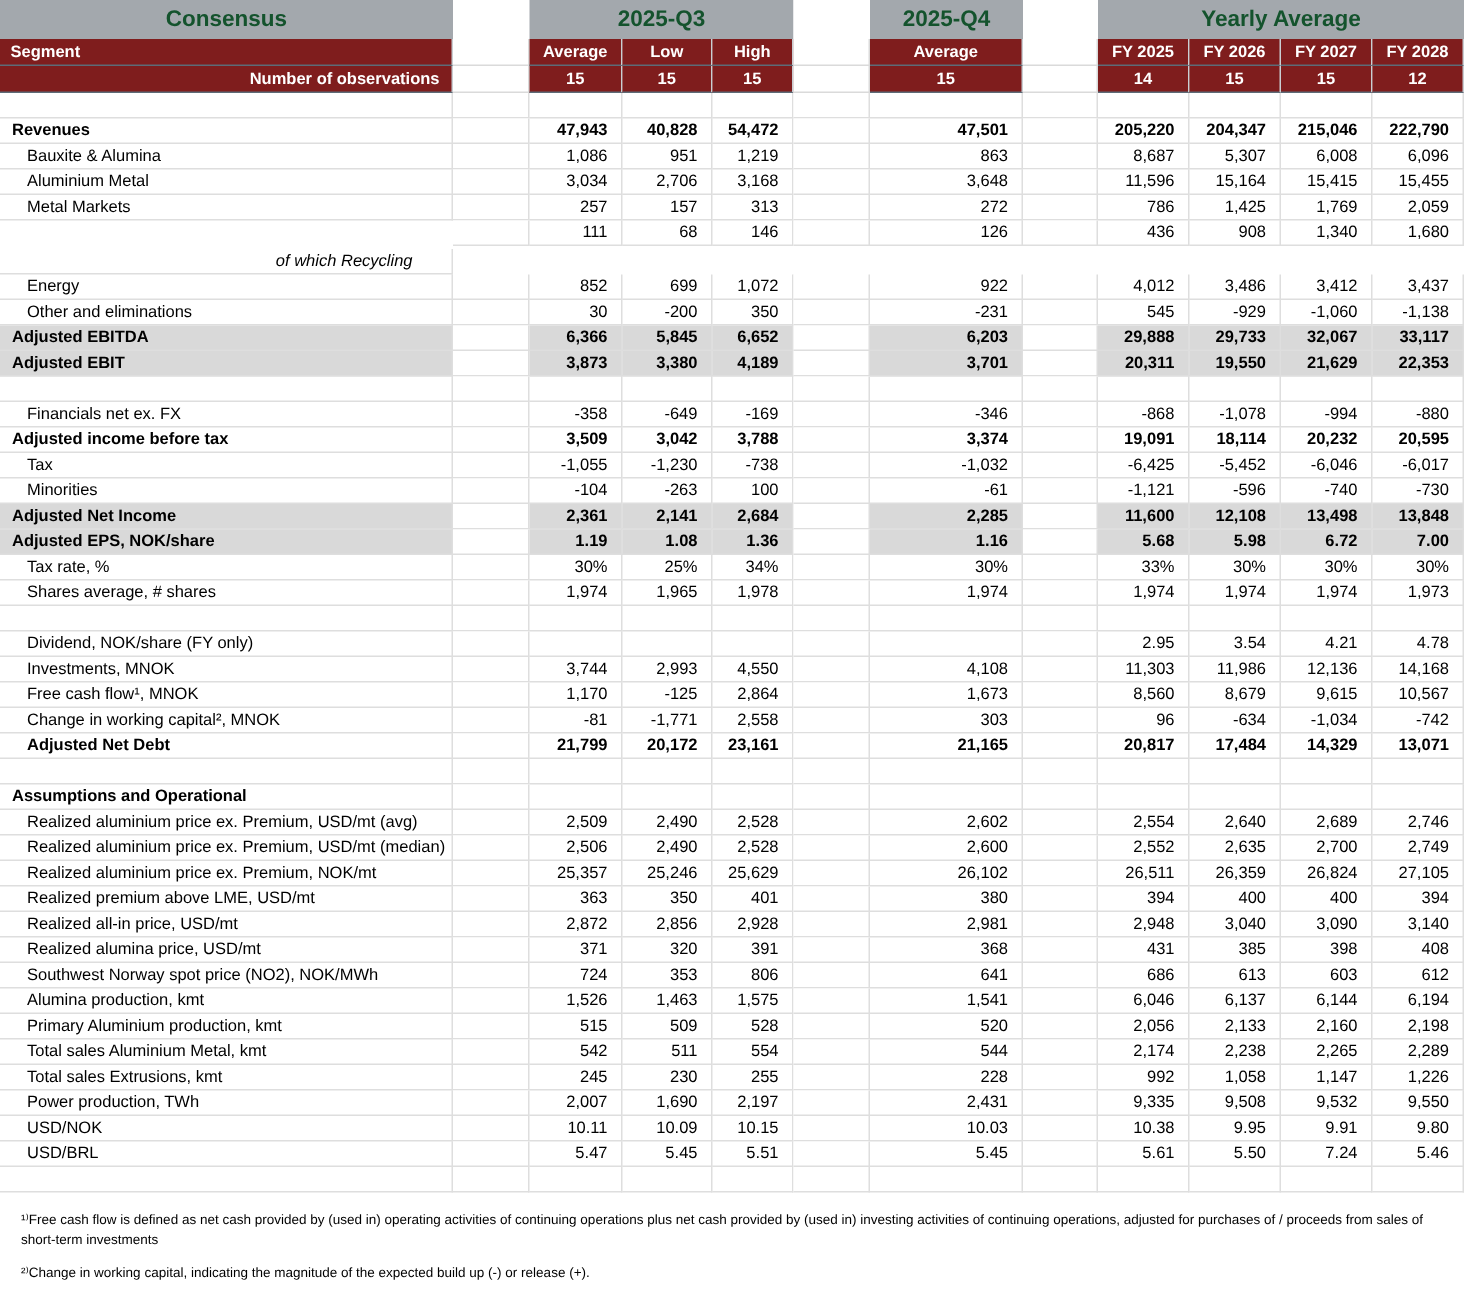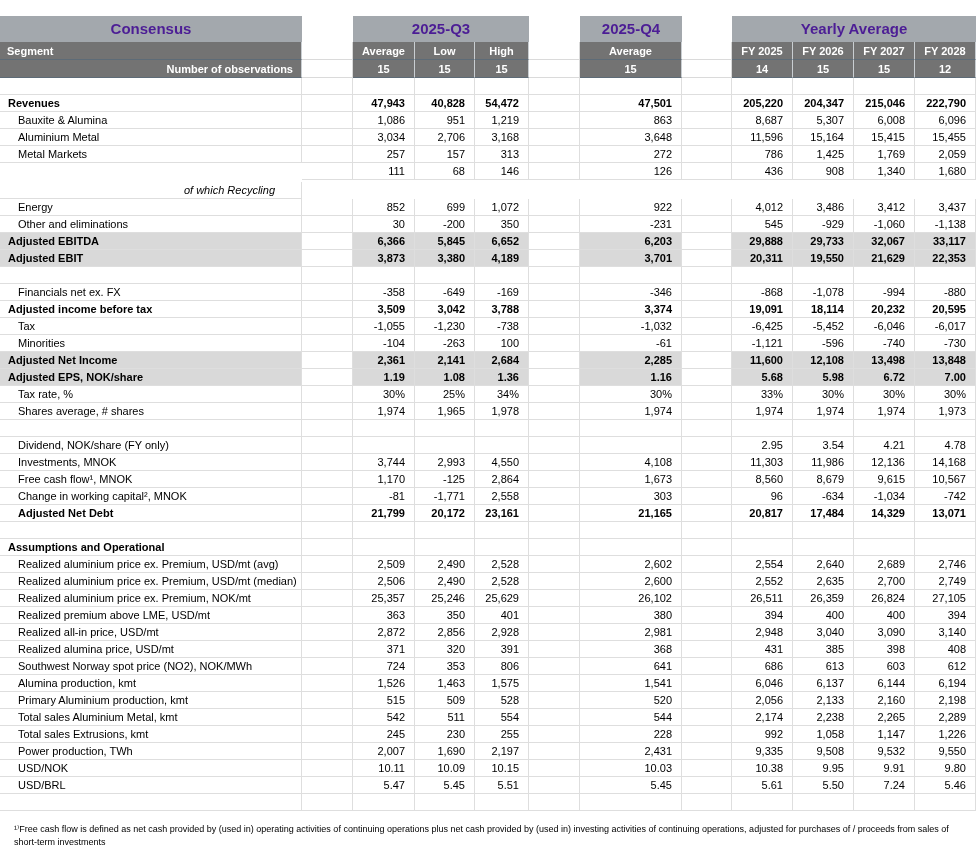--- a/index.html
+++ b/index.html
@@ -4,29 +4,29 @@
 <style>
   html,body{margin:0;padding:0;background:#fff;}
   body{width:977px;height:860px;overflow:hidden;
        font-family:"Liberation Sans","DejaVu Sans",sans-serif;color:#000;}
   .sheet{width:977px;background:#fff;}
   .grid{display:grid;grid-template-columns:302px 51px 62px 60px 54px 51px 102px 50px 61px 61px 61px 61px;}
   .cell{box-sizing:border-box;overflow:hidden;white-space:nowrap;}
 
   
   .toprow .cell{height:26px;line-height:26px;font-size:15px;font-weight:bold;
-                color:#4c1d95;text-align:center;margin-top:16px;}
+                color:#14532d;text-align:center;}
   .ghdr{background:#a3a8ad;}
   .span3{grid-column:span 3;}
   .span4{grid-column:span 4;}
   .tgap{background:#fff;}
 
   
   .subrow .cell{height:18px;line-height:18px;font-size:11px;font-weight:bold;color:#fff;}
-  .dk{background:#737373;border-right:1px solid #c9ced2;border-bottom:1px solid #5d6b77;}
+  .dk{background:#7f1d1d;border-right:1px solid #c9ced2;border-bottom:1px solid #5d6b77;}
   .lft{text-align:left;padding-left:7px;}
   .rgt{text-align:right;padding-right:8px;}
   .ctr{text-align:center;}
   .sgap{background:#fff;border-right:1px solid #dadada;border-bottom:1px solid #dadada;}
 
   
   .brow .cell{height:17px;line-height:16px;font-size:11px;
               border-right:1px solid #dedede;border-bottom:1px solid #dedede;}
   .c-label{padding-left:8px;text-align:left;}
   .c-num{text-align:right;padding-right:9px;}

